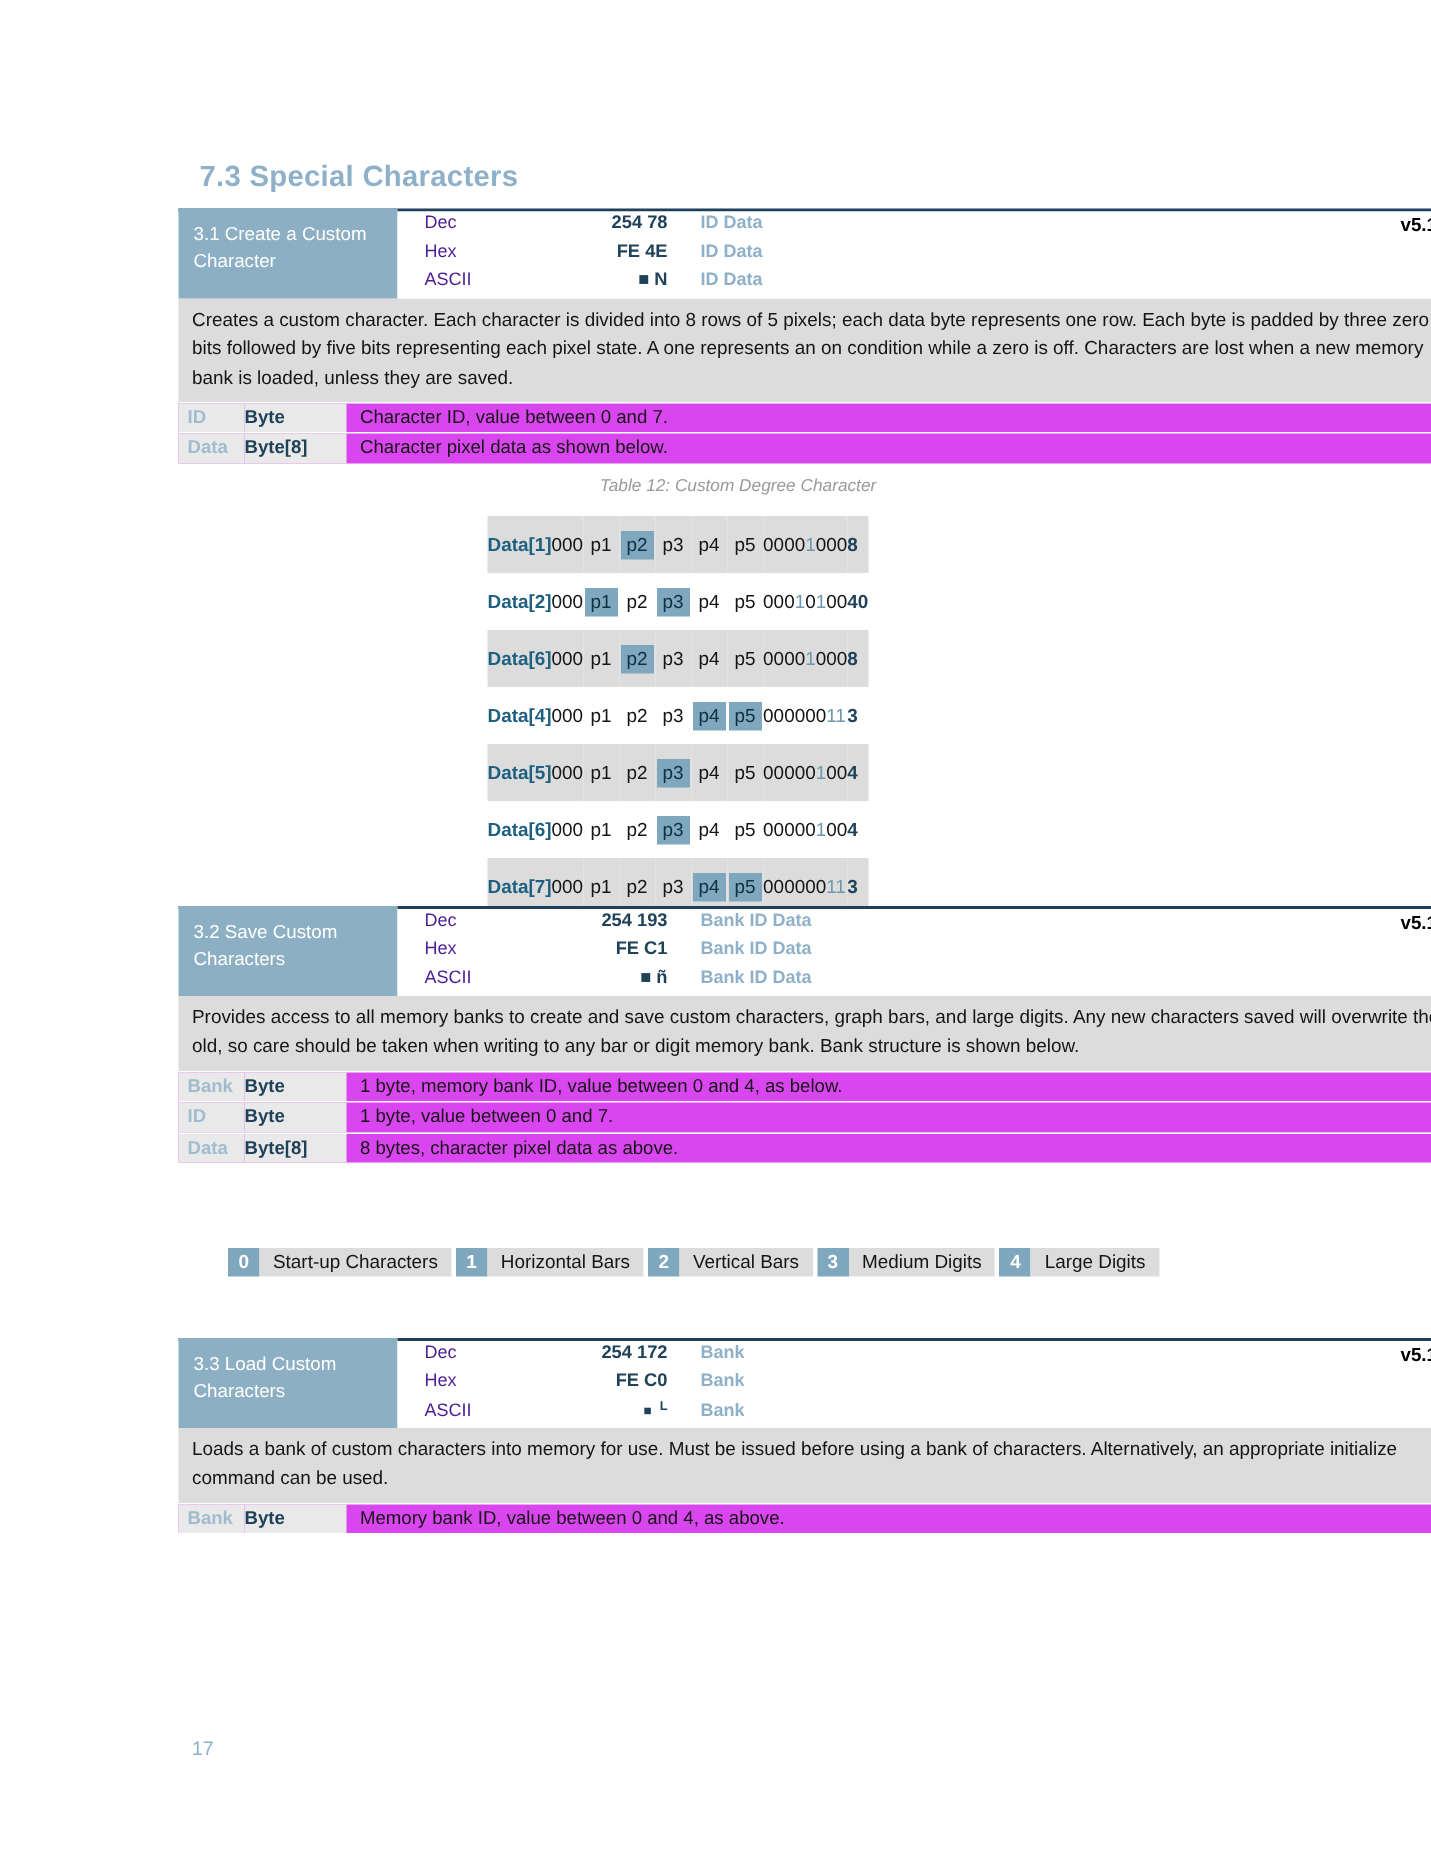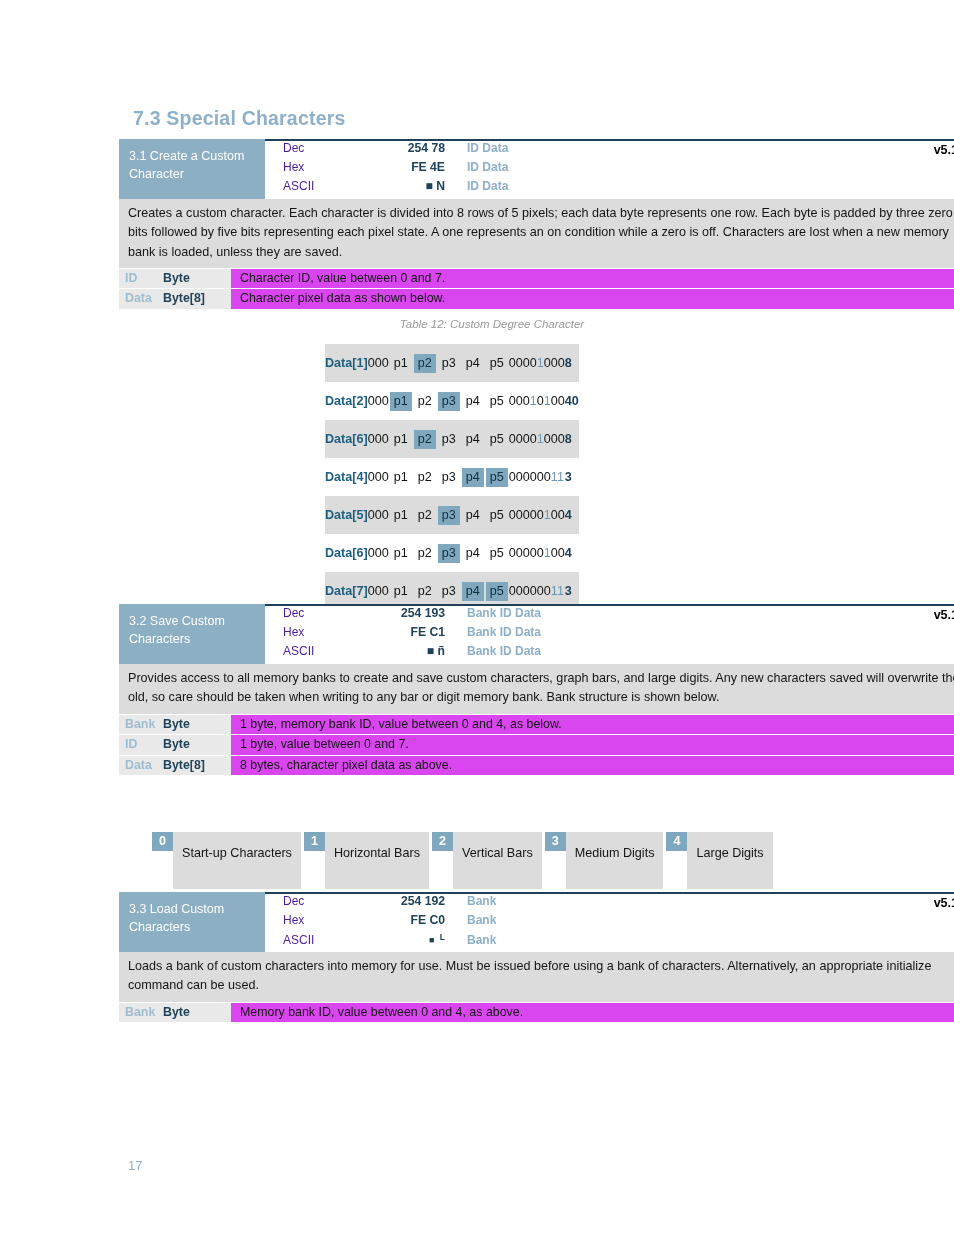--- a/index.html
+++ b/index.html
@@ -216,23 +216,23 @@
     color: #ffffff;
     font-weight: bold;
     width: 21px;
     height: 19px;
     line-height: 19px;
     text-align: center;
   }
   .bank-label {
     background: #DCDCDC;
     color: #151515;
-    height: 33px;
+    height: 19px;
     line-height: 19px;
-    padding: 12px 9px;
+    padding: 0 9px;
     margin-right: 3px;
   }
 
   
   .page-number {
     position: absolute;
     left: 113px;
     top: 1158px;
     font-size: 13px;
     color: #8EB0C8;
@@ -436,21 +436,21 @@
   <div class="cmd-block" id="cmd-2" style="top:892px;">
     <div class="cmd-header">
       <div class="cmd-name">
         <div>3.3 Load Custom</div>
         <div>Characters</div>
       </div>
       <div class="cmd-codes">
         <div class="cmd-version">v5.1</div>
         <div class="code-row">
           <span class="code-label">Dec</span>
-          <span class="code-value">254 192</span>
+          <span class="code-value">254 172</span>
           <span class="code-params">Bank</span>
         </div>
         <div class="code-row">
           <span class="code-label">Hex</span>
           <span class="code-value">FE C0</span>
           <span class="code-params">Bank</span>
         </div>
         <div class="code-row">
           <span class="code-label">ASCII</span>
           <span class="code-value" id="ascii-3-3"><span class="sq">■</span><span class="sup-l"> L</span></span>

